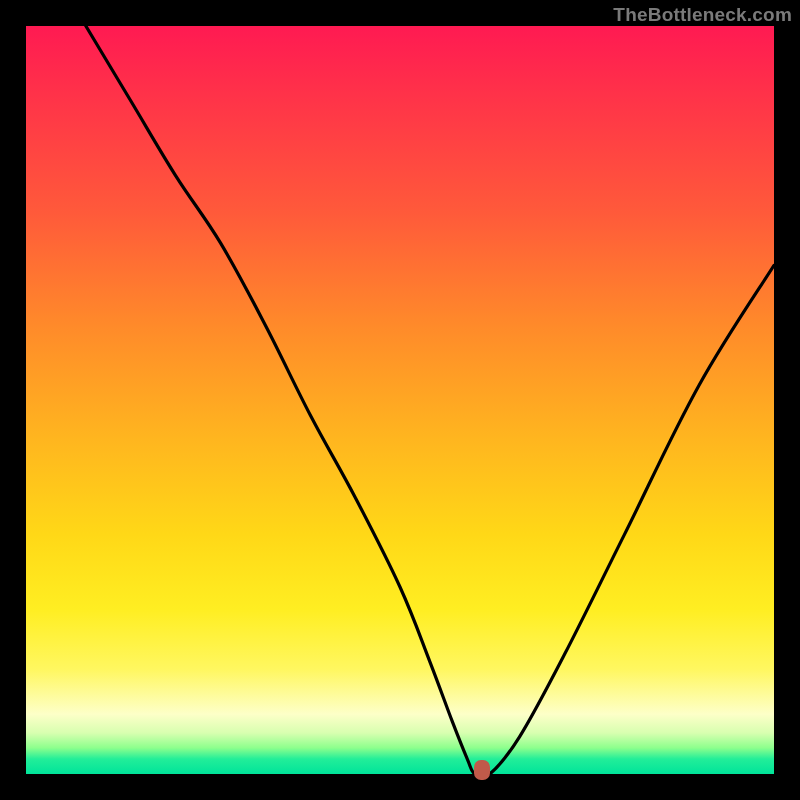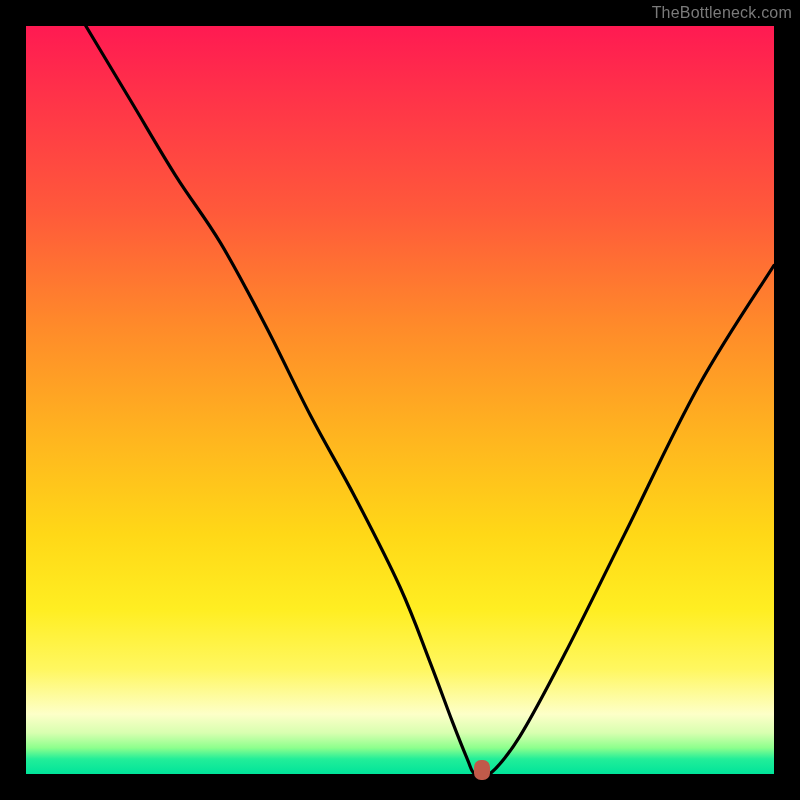--- a/index.html
+++ b/index.html
@@ -41,23 +41,23 @@
       #8dff8d 96.5%,
       #22ee99 98%,
       #00e49a 100%
     );
   }
   .watermark {
     position: absolute;
     top: 4px;
     right: 8px;
     color: #7a7a7a;
-    font-size: 16px;
+    font-size: 19px;
     letter-spacing: 0.2px;
-    font-weight: 400;
+    font-weight: 700;
     user-select: none;
   }
   svg.curve {
     position: absolute;
     left: 0;
     top: 0;
     width: 748px;
     height: 748px;
     pointer-events: none;
   }

